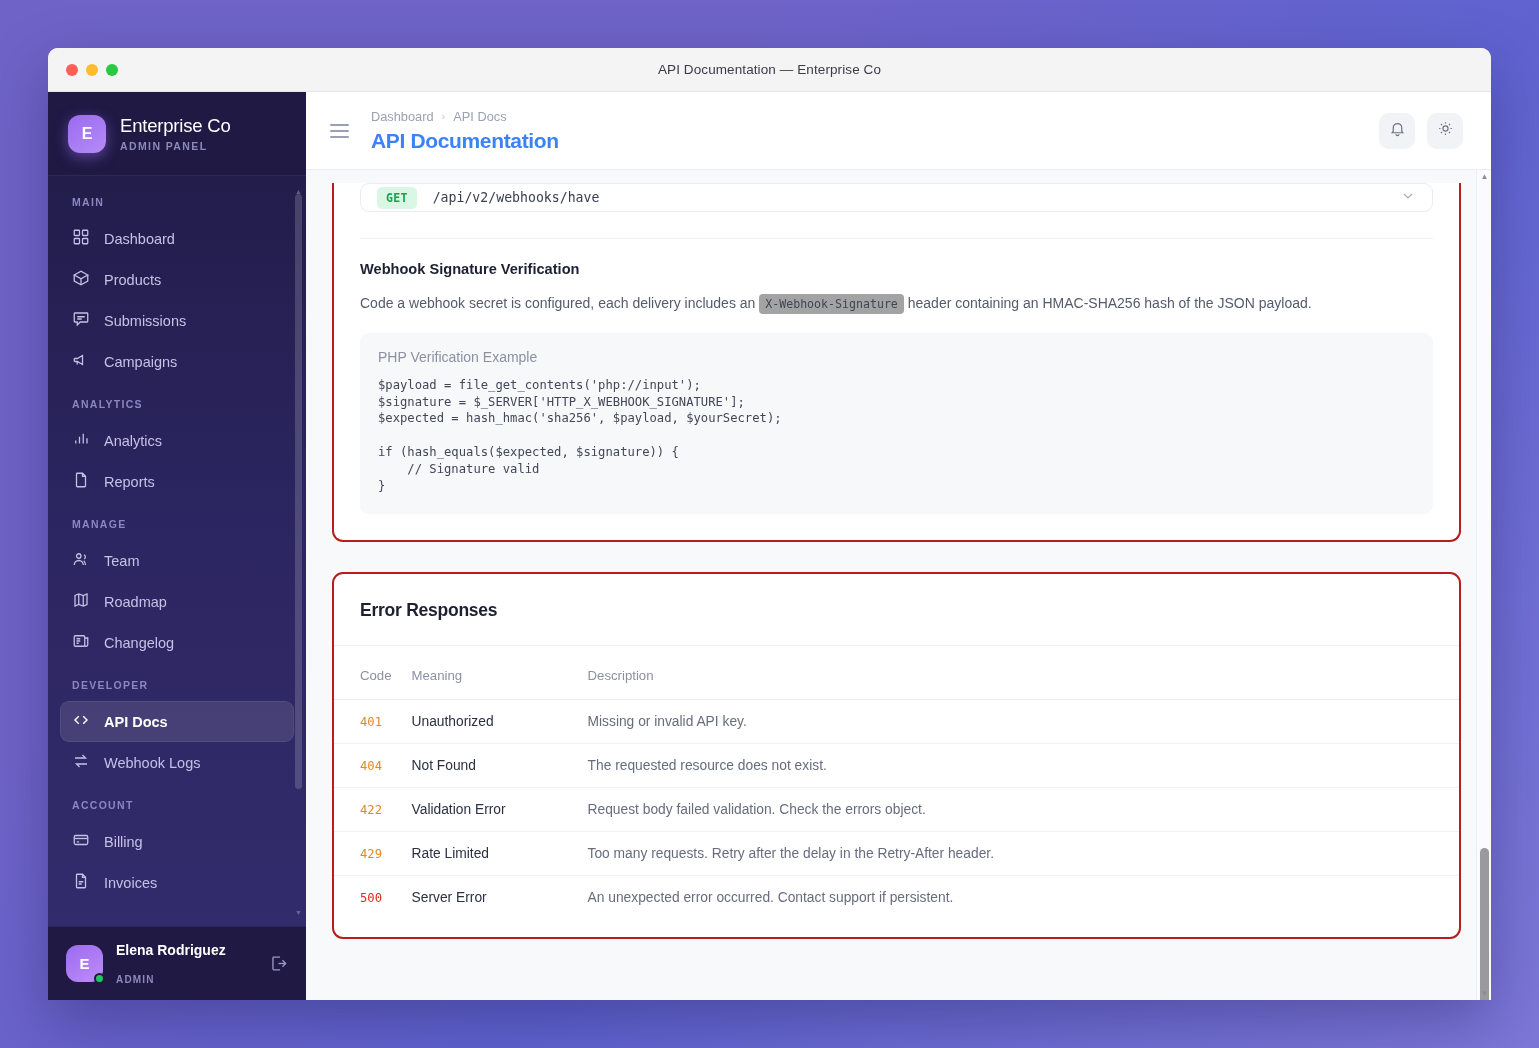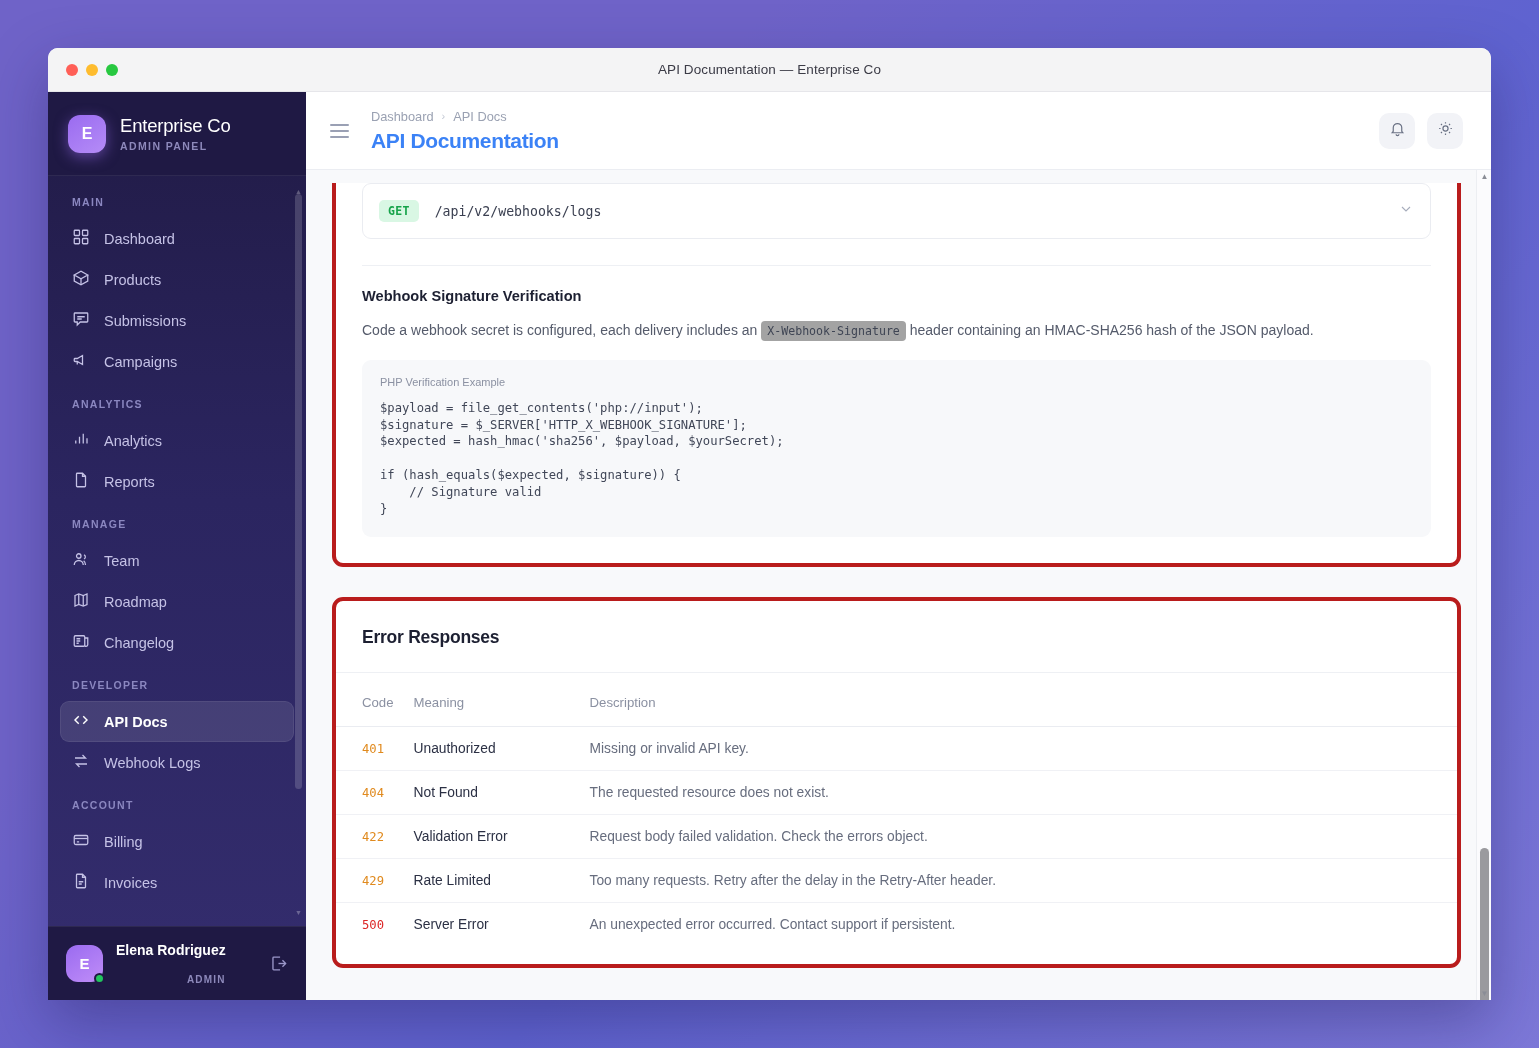--- a/index.html
+++ b/index.html
@@ -119,21 +119,21 @@
     display: flex; align-items: center; justify-content: center;
     color: #fff; font-weight: 700; font-size: 15px;
     flex: 0 0 auto;
   }
   .avatar .dot {
     position: absolute; right: -2px; bottom: -2px;
     width: 11px; height: 11px; border-radius: 50%;
     background: #22c55e; border: 2px solid #1f1944;
   }
   .user-name { color: #fff; font-size: 14px; font-weight: 700; line-height: 1.2; }
-  .user-role { color: #8d89bb; font-size: 10px; font-weight: 700; letter-spacing: 1.2px; margin-top: 16px; text-align: right; }
+  .user-role { color: #8d89bb; font-size: 10px; font-weight: 700; letter-spacing: 1.2px; margin-top: 16px; }
   .logout { margin-left: auto; color: #9b97c9; cursor: pointer; display:flex; }
 
   
   .main {
     flex: 1;
     display: flex; flex-direction: column;
     background: #f8f9fb;
     min-width: 0;
     position: relative;
   }
@@ -160,31 +160,31 @@
   .scroll-area {
     flex: 1;
     overflow: hidden;
     position: relative;
     padding: 0 30px 0 26px;
   }
   .content { padding-top: 0; }
 
   .card {
     background: #fff;
-    border: 4px solid #b91c1c;
+    border: 2px solid #b91c1c;
     border-radius: 11px;
     margin-bottom: 30px;
   }
   .card.first { border-top: none; border-radius: 0 0 11px 11px; margin-top: -1px; }
 
   .endpoint-row {
     margin: 14px 26px 0 26px;
     border: 1px solid #eaecf1;
     border-radius: 9px;
-    height: 56px;
+    height: 29px;
     display: flex; align-items: center;
     padding: 0 16px;
     cursor: pointer;
     background: #fff;
   }
   .method {
     font-family: "DejaVu Sans Mono", monospace;
     font-size: 11.5px; font-weight: 700;
     color: #16a34a; background: #d9f7e4;
     border-radius: 5px; padding: 4px 9px;
@@ -208,21 +208,21 @@
     font-family: "DejaVu Sans Mono", monospace;
     font-size: 11.6px; background: #a3a3a3; color: #3f4554;
     padding: 3px 6px; border-radius: 4px;
   }
   .code-block {
     margin-top: 18px;
     background: #f7f8fa;
     border-radius: 9px;
     padding: 16px 18px 20px 18px;
   }
-  .code-label { font-size: 11px; color: #8b91a2; margin-bottom: 12px; }
+  .code-label { font-size: 14px; color: #8b91a2; margin-bottom: 12px; }
   .code-block pre {
     font-family: "DejaVu Sans Mono", monospace;
     font-size: 12.2px; line-height: 1.38; color: #414758;
     white-space: pre;
   }
 
   .card-head { padding: 26px 26px 24px 26px; }
   .card-head h2 { font-size: 17.5px; font-weight: 700; color: #1d2032; letter-spacing: -.25px; }
   .table-sep { height: 1px; background: #eef0f4; }
 
@@ -499,21 +499,21 @@
         </div>
       </div>
 
       <div class="scroll-area">
         <div class="content">
 
           <div class="card first">
 
             <div class="endpoint-row">
               <span class="method">GET</span>
-              <span class="endpoint-path">/api/v2/webhooks/logs</span>
+              <span class="endpoint-path">/api/v2/webhooks/have</span>
               <span class="chev">
                 <svg width="16" height="16" viewBox="0 0 24 24" fill="none" stroke="currentColor" stroke-width="1.7">
                     <path d="M6 9l6 6 6-6"></path>
                   </svg>
               </span>
             </div>
 
             <div class="sec-divider"></div>
 
             <div class="sec-body">

